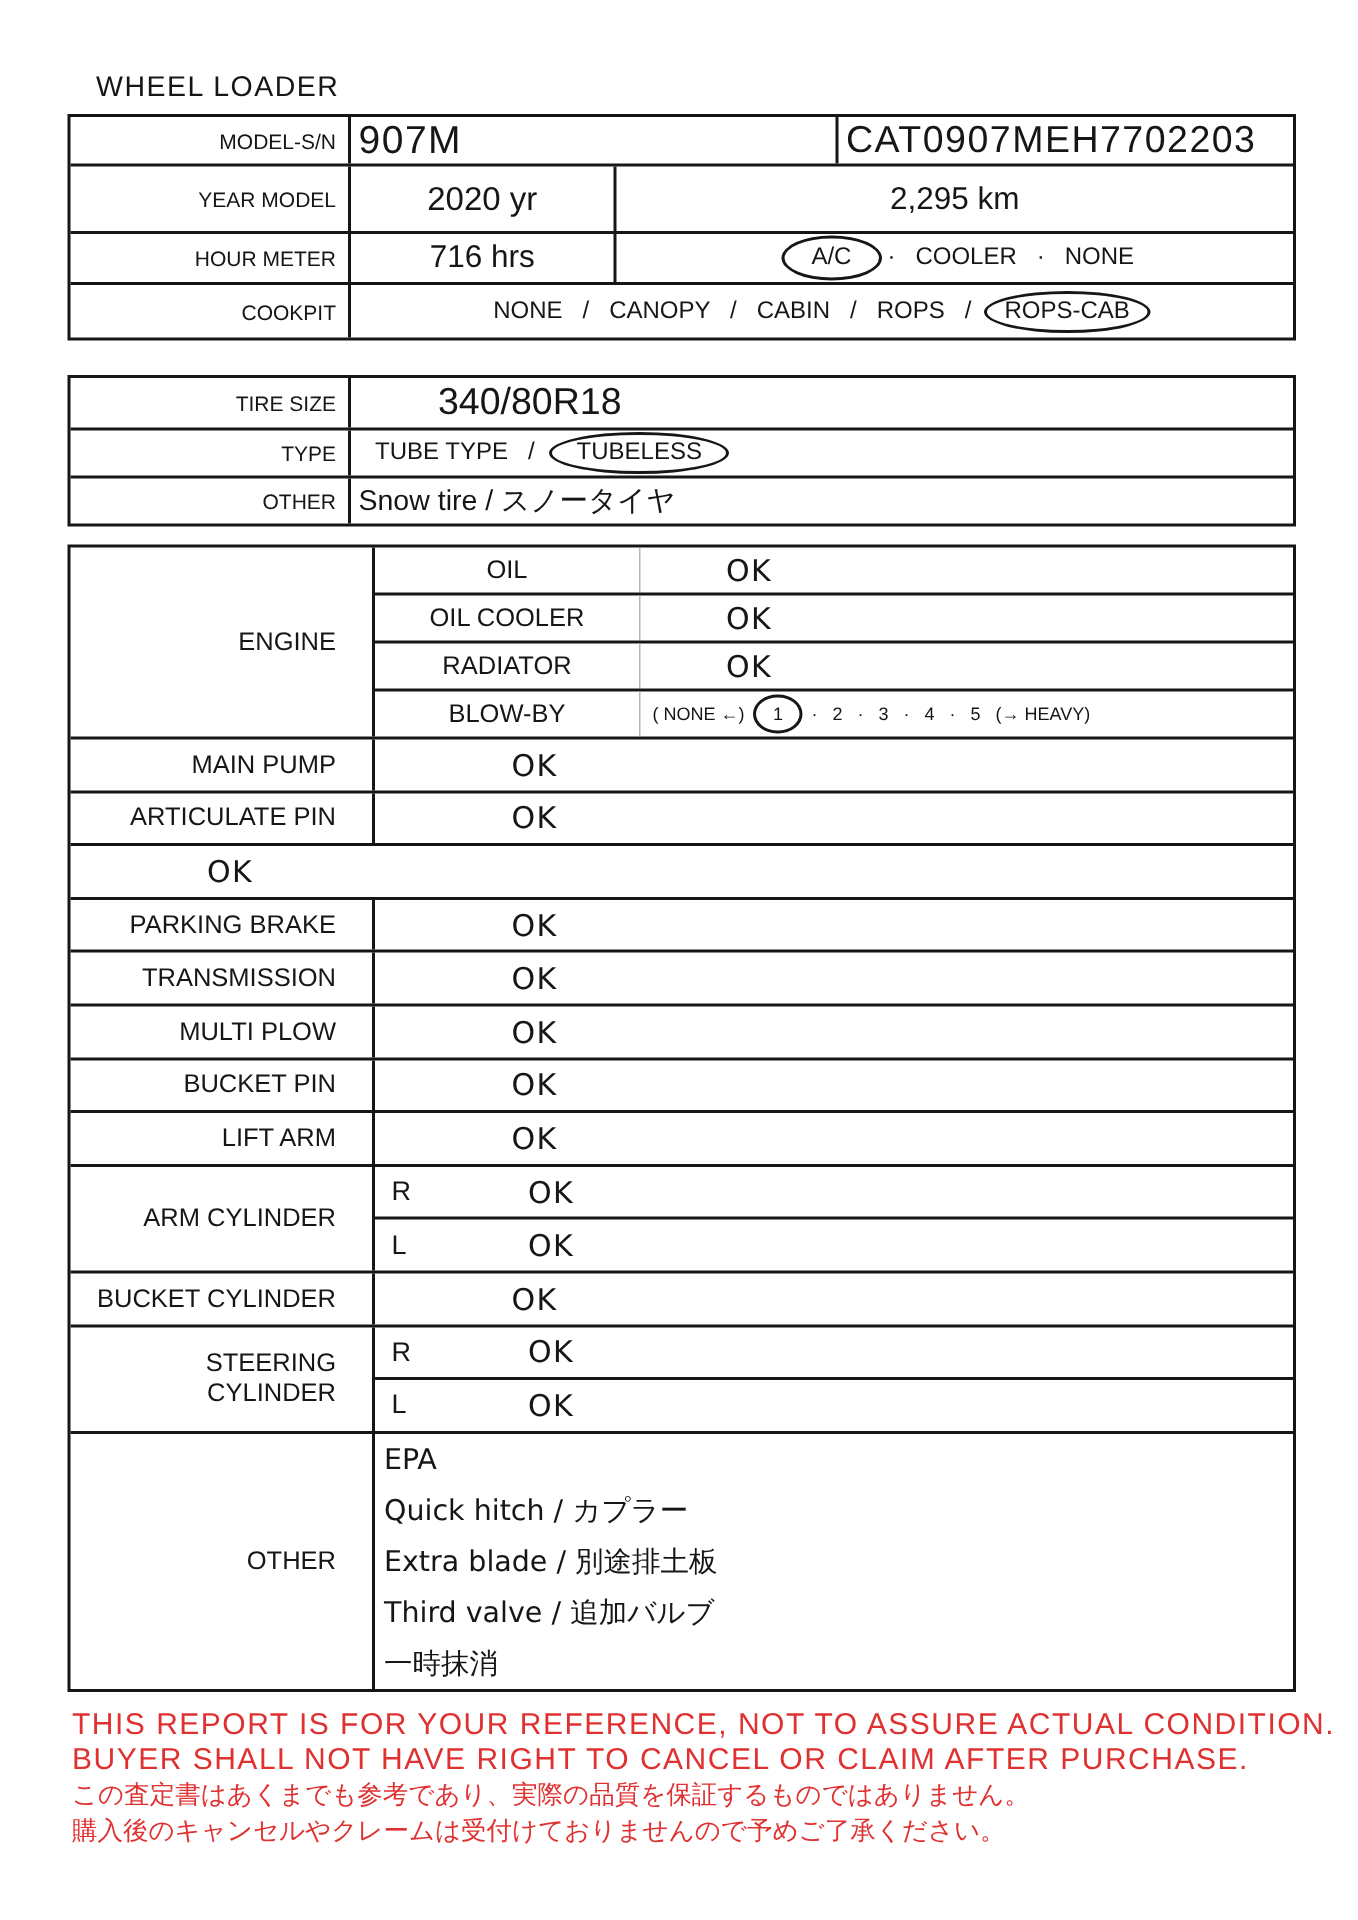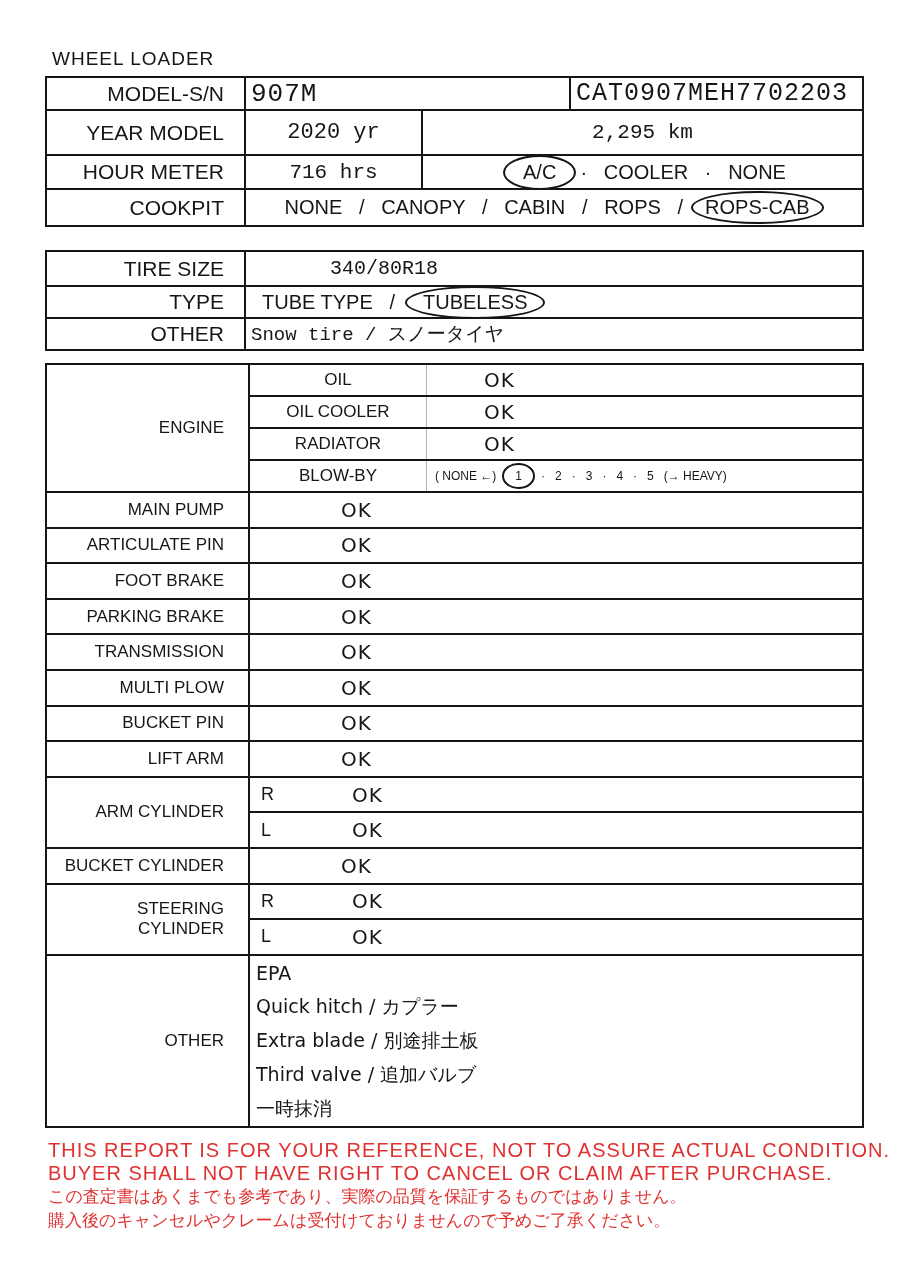--- a/index.html
+++ b/index.html
@@ -1,36 +1,36 @@
 <!DOCTYPE html>
 <html style="--ink: #161616; --red: #e03131; --divider: #b5b5b5;"><head>
 <meta charset="utf-8">
 <style>
   html,body{margin:0;padding:0}
   body{
     width:905px;height:1280px;background:#fff;position:relative;overflow:hidden;
     font-family:"Liberation Sans",sans-serif;color:var(--ink,#161616);
   }
   .title{
-    position:absolute;left:52px;top:48px;font-size:19px;letter-spacing:1px;
+    position:absolute;left:64px;top:48px;font-size:19px;letter-spacing:1px;
   }
   
   .tbl{position:absolute;left:45px;width:815px;border:2px solid var(--ink,#161616)}
   .tr{display:flex;border-top:2px solid var(--ink,#161616)}
   .tr:first-child{border-top:none}
   .td{display:flex;align-items:center;min-width:0;overflow:visible}
-  .lab{width:177px;border-right:2px solid var(--ink,#161616);justify-content:flex-end;padding-right:20px;font-size:21px;text-align:center}
+  .lab{width:177px;border-right:2px solid var(--ink,#161616);justify-content:flex-end;padding-right:8px;font-size:14px;text-align:center}
   .br{border-right:2px solid var(--ink,#161616)}
   .grow{flex:1}
   .cen{justify-content:center}
   .pre{white-space:pre}
-  .dv{font-family:Liberation Mono, monospace}
+  .dv{font-family:Liberation Sans, sans-serif}
   .v26{font-size:26px;letter-spacing:1px;padding-left:5px}
   .v22{font-size:21px}
-  .opt{font-size:20px}
+  .opt{font-size:16px}
   .ok{font-family:"DejaVu Sans",sans-serif;font-size:20px;letter-spacing:1px}
   
   .sec{display:flex;border-top:2px solid var(--ink,#161616)}
   .sec:first-child{border-top:none}
   .sec-label{width:177px;border-right:2px solid var(--ink,#161616);display:flex;align-items:center;justify-content:flex-end;padding-right:24px;font-size:17px;text-align:right}
   .sec-body{flex:1;display:flex;flex-direction:column}
   .srow{display:flex;border-top:2px solid var(--ink,#161616)}
   .srow:first-child{border-top:none}
   .h30{height:30px;flex:none}
   .h34{height:33.6px;flex:none}
@@ -80,21 +80,21 @@
     <div class="td grow cen opt">
       <span class="pre">NONE   /   CANOPY   /   CABIN   /   ROPS   /</span>
       <span class="circ circ-rops">ROPS-CAB</span>
     </div>
   </div>
 </div>
 
 <div class="tbl" style="top:250px">
   <div class="tr" style="height:33px">
     <div class="td lab">TIRE SIZE</div>
-    <div class="td grow dv v22" style="padding-left:84px;font-size:20px">340/80R18</div>
+    <div class="td grow dv v22" style="padding-left:58px;font-size:25px">340/80R18</div>
   </div>
   <div class="tr" style="height:30px">
     <div class="td lab">TYPE</div>
     <div class="td grow opt" style="padding-left:16px">
       <span class="pre">TUBE TYPE   /</span>
       <span class="circ circ-tube">TUBELESS</span>
     </div>
   </div>
   <div class="tr" style="height:30px">
     <div class="td lab">OTHER</div>
@@ -142,21 +142,20 @@
         <span class="ok">OK</span>
       </div>
   </div>
   <div class="sec h34">
     <div class="sec-label">ARTICULATE PIN</div>
     <div class="okrow">
         <span class="ok">OK</span>
       </div>
   </div>
   <div class="sec h34">
-    <div class="sec-label">FOOT BRAKE</div>
     <div class="okrow">
         <span class="ok">OK</span>
       </div>
   </div>
   <div class="sec h34">
     <div class="sec-label">PARKING BRAKE</div>
     <div class="okrow">
         <span class="ok">OK</span>
       </div>
   </div>

